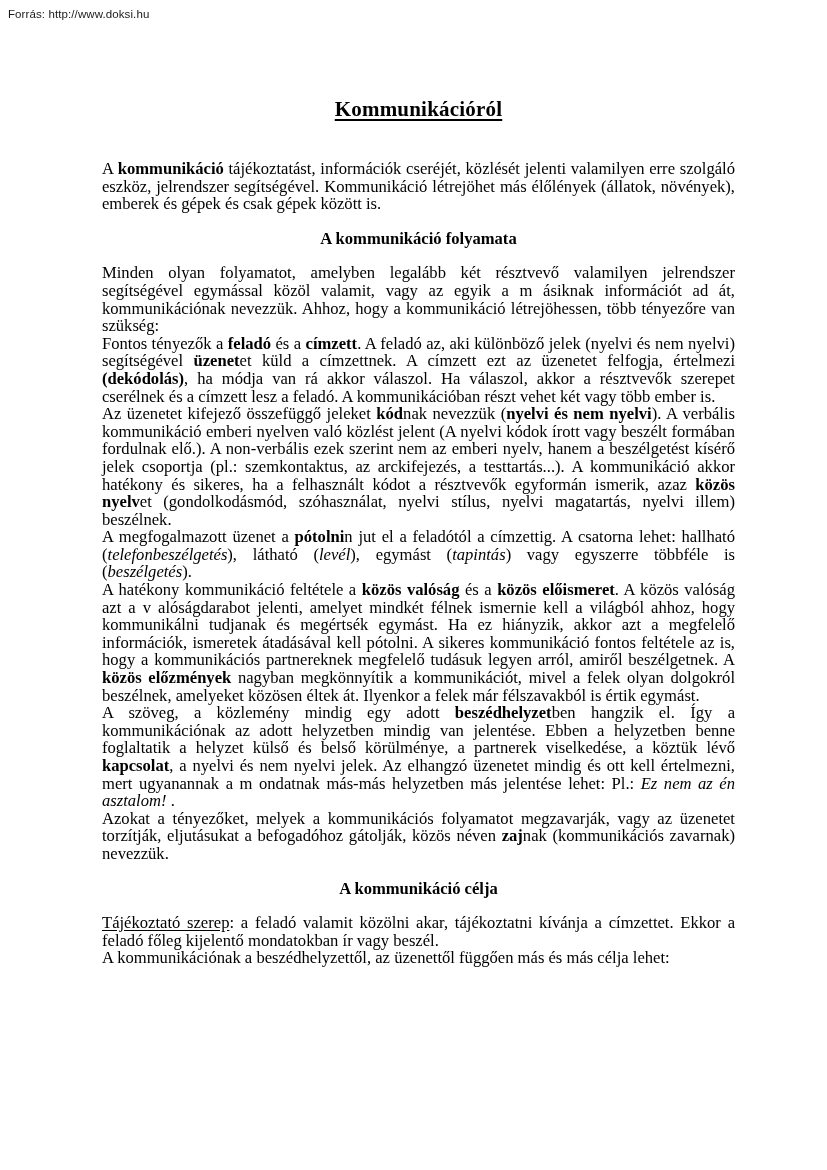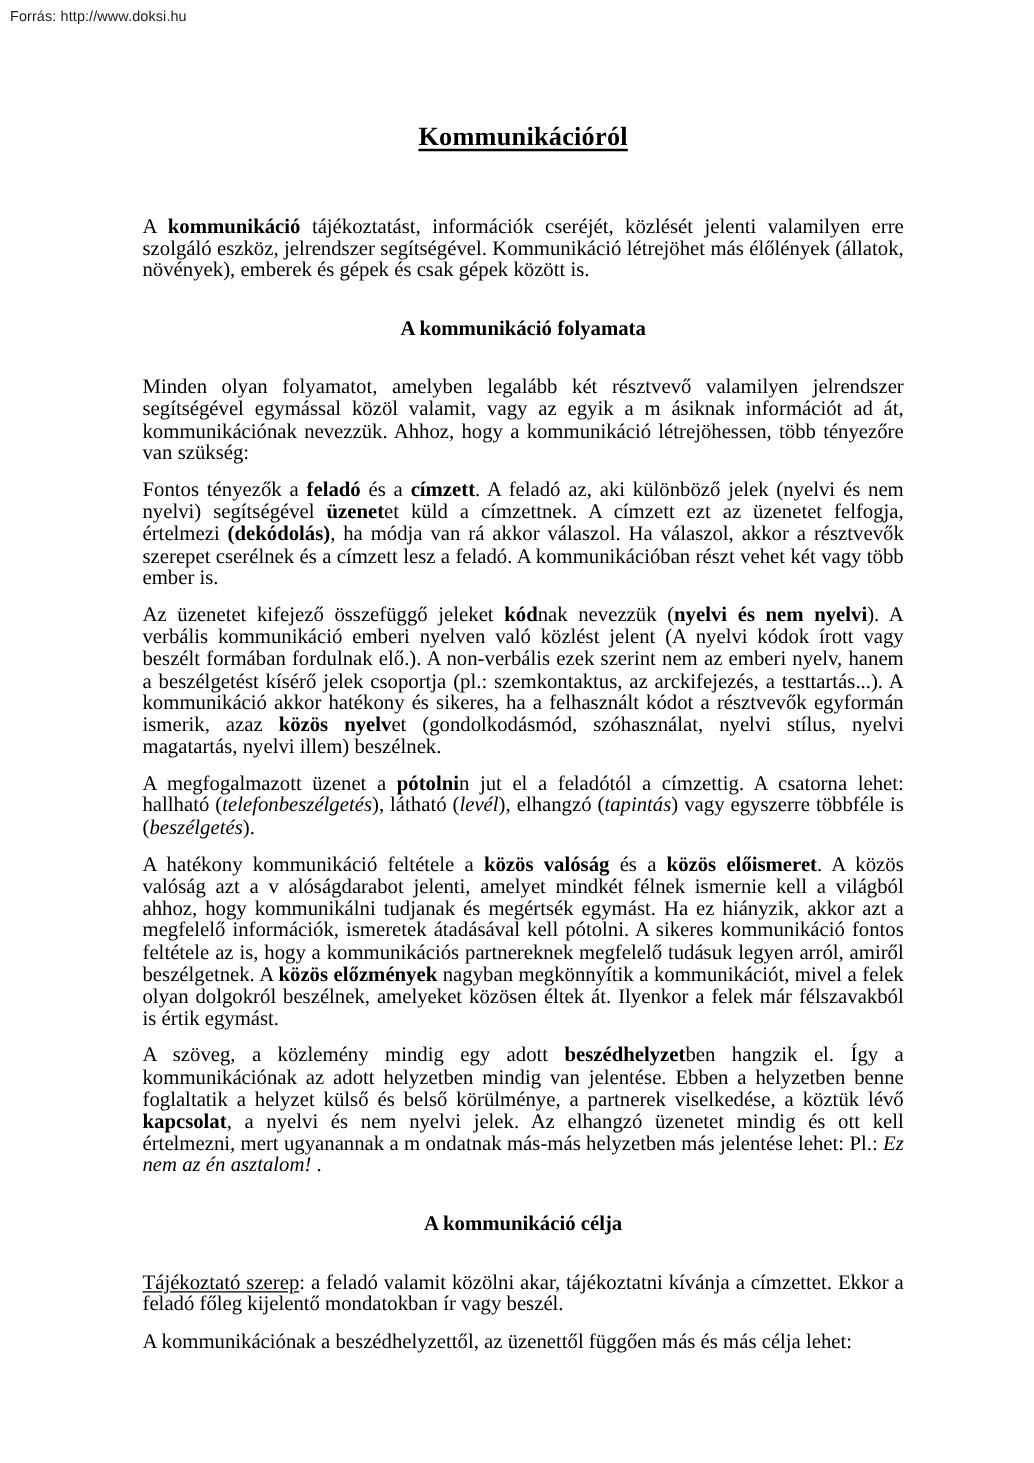--- a/index.html
+++ b/index.html
@@ -49,21 +49,21 @@
     text-underline-offset: 3px;
     letter-spacing: 0.2px;
   }
   .spacer-title {
     height: 38px;
   }
   .spacer-sm {
     height: 17px;
   }
   p.para {
-    margin: 12px;
+    margin: 0;
     font-size: 16.6px;
     line-height: 17.6px;
     text-align: justify;
     text-justify: inter-word;
     hyphens: none;
     letter-spacing: 0px;
   }
   h2.section {
     margin: 0;
     font-size: 16.6px;
@@ -95,26 +95,27 @@
     <h2 class="section">A kommunikáció folyamata</h2>
 
     <div class="spacer-sm"></div>
 
     <p class="para">Minden olyan folyamatot, amelyben legalább két résztvevő valamilyen jelrendszer segítségével egymással közöl valamit, vagy az egyik a m ásiknak információt ad át, kommunikációnak nevezzük. Ahhoz, hogy a kommunikáció létrejöhessen, több tényezőre van szükség:</p>
 
     <p class="para"><span>Fontos tényezők a </span><b>feladó</b><span> és a </span><b>címzett</b><span>. A feladó az, aki különböző jelek (nyelvi és nem nyelvi) segítségével </span><b>üzenet</b><span>et küld a címzettnek. A címzett ezt az üzenetet felfogja, értelmezi </span><b>(dekódolás)</b><span>, ha módja van rá akkor válaszol. Ha válaszol, akkor a résztvevők szerepet cserélnek és a címzett lesz a feladó. A kommunikációban részt vehet két vagy több ember is.</span></p>
 
     <p class="para"><span>Az üzenetet kifejező összefüggő jeleket </span><b>kód</b><span>nak nevezzük (</span><b>nyelvi és nem nyelvi</b><span>). A verbális kommunikáció emberi nyelven való közlést jelent (A nyelvi kódok írott vagy beszélt formában fordulnak elő.). A non-verbális ezek szerint nem az emberi nyelv, hanem a beszélgetést kísérő jelek csoportja (pl.: szemkontaktus, az arckifejezés, a testtartás...). A kommunikáció akkor hatékony és sikeres, ha a felhasznált kódot a résztvevők egyformán ismerik, azaz </span><b>közös nyelv</b><span>et (gondolkodásmód, szóhasználat, nyelvi stílus, nyelvi magatartás, nyelvi illem) beszélnek.</span></p>
 
-    <p class="para"><span>A megfogalmazott üzenet a </span><b>pótolni</b><span>n jut el a feladótól a címzettig. A csatorna lehet: hallható (</span><i>telefonbeszélgetés</i><span>), látható (</span><i>levél</i><span>), elhangzó (</span><i>tapintás</i><span>) vagy egyszerre többféle is (</span><i>beszélgetés</i><span>).</span></p>
+    <p class="para"><span>A megfogalmazott üzenet a </span><b>pótolni</b><span>n jut el a feladótól a címzettig. A csatorna lehet: hallható (</span><i>telefonbeszélgetés</i><span>), látható (</span><i>levél</i><span>), egymást (</span><i>tapintás</i><span>) vagy egyszerre többféle is (</span><i>beszélgetés</i><span>).</span></p>
 
     <p class="para"><span>A hatékony kommunikáció feltétele a </span><b>közös valóság</b><span> és a </span><b>közös előismeret</b><span>. A közös valóság azt a v alóságdarabot jelenti, amelyet mindkét félnek ismernie kell a világból ahhoz, hogy kommunikálni tudjanak és megértsék egymást. Ha ez hiányzik, akkor azt a megfelelő információk, ismeretek átadásával kell pótolni. A sikeres kommunikáció fontos feltétele az is, hogy a kommunikációs partnereknek megfelelő tudásuk legyen arról, amiről beszélgetnek. A </span><b>közös előzmények</b><span> nagyban megkönnyítik a kommunikációt, mivel a felek olyan dolgokról beszélnek, amelyeket közösen éltek át. Ilyenkor a felek már félszavakból is értik egymást.</span></p>
 
     <p class="para"><span>A szöveg, a közlemény mindig egy adott </span><b>beszédhelyzet</b><span>ben hangzik el. Így a kommunikációnak az adott helyzetben mindig van jelentése. Ebben a helyzetben benne foglaltatik a helyzet külső és belső körülménye, a partnerek viselkedése, a köztük lévő </span><b>kapcsolat</b><span>, a nyelvi és nem nyelvi jelek. Az elhangzó üzenetet mindig és ott kell értelmezni, mert ugyanannak a m ondatnak más-más helyzetben más jelentése lehet: Pl.: </span><i>Ez nem az én asztalom!</i><span> .</span></p>
 
+    <p class="para"><span>Azokat a tényezőket, melyek a kommunikációs folyamatot megzavarják, vagy az üzenetet torzítják, eljutásukat a befogadóhoz gátolják, közös néven </span><b>zaj</b><span>nak (kommunikációs zavarnak) nevezzük.</span></p>
 
     <div class="spacer-sm"></div>
 
     <h2 class="section">A kommunikáció célja</h2>
 
     <div class="spacer-sm"></div>
 
     <p class="para"><u>Tájékoztató szerep</u><span>: a feladó valamit közölni akar, tájékoztatni kívánja a címzettet. Ekkor a feladó főleg kijelentő mondatokban ír vagy beszél.</span></p>
 
     <p class="para">A kommunikációnak a beszédhelyzettől, az üzenettől függően más és más célja lehet:</p>

